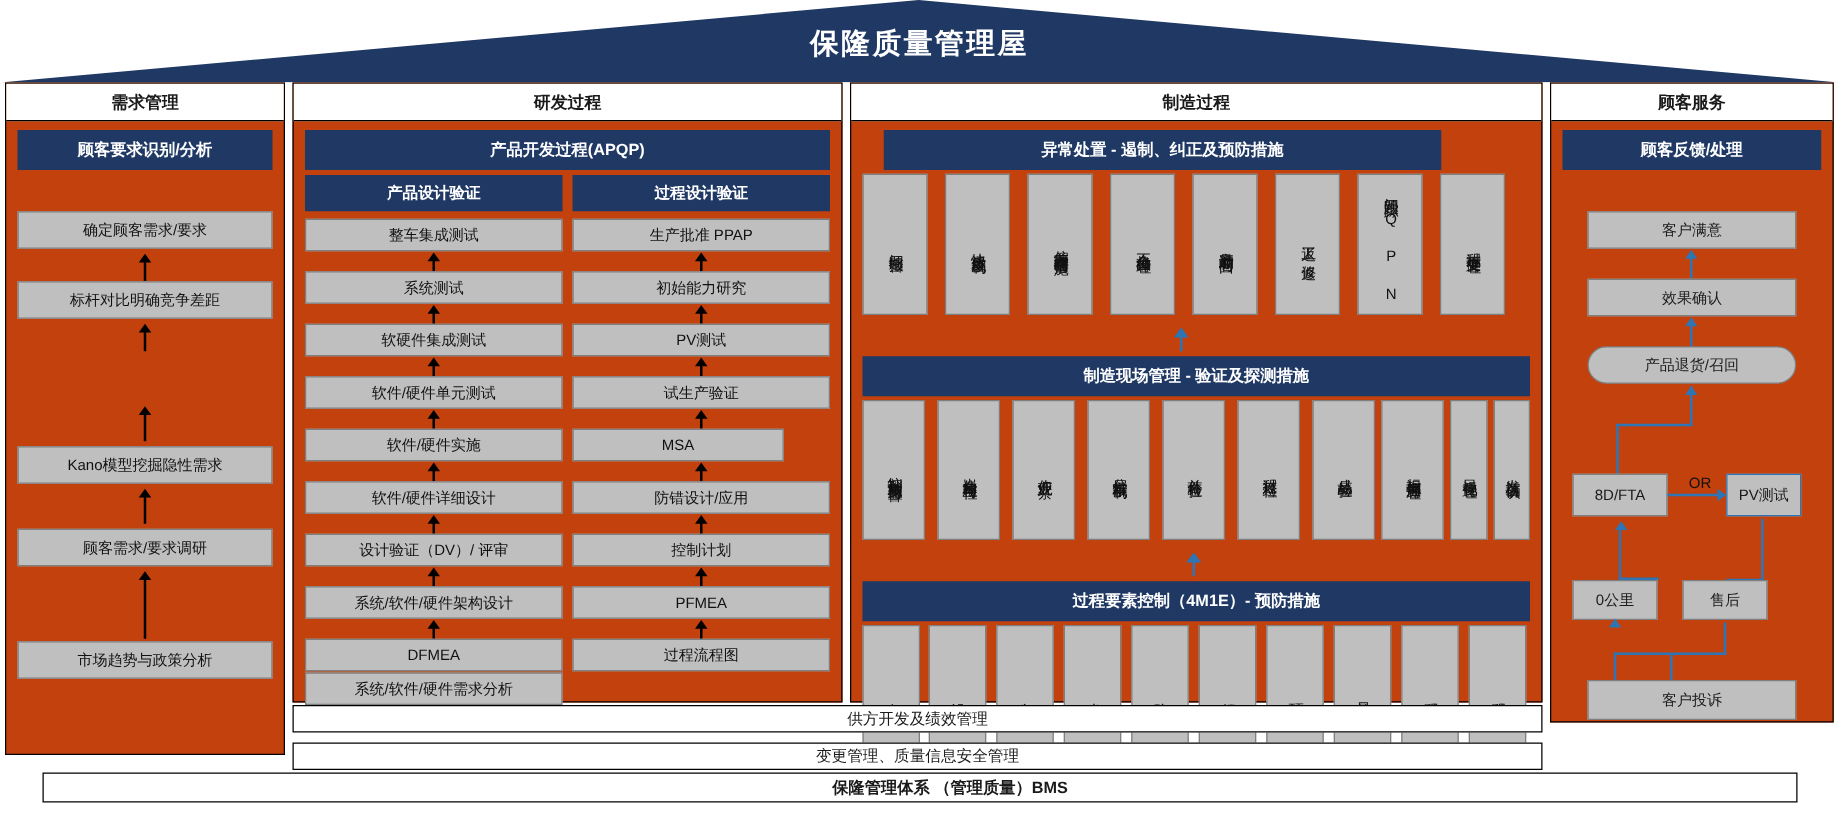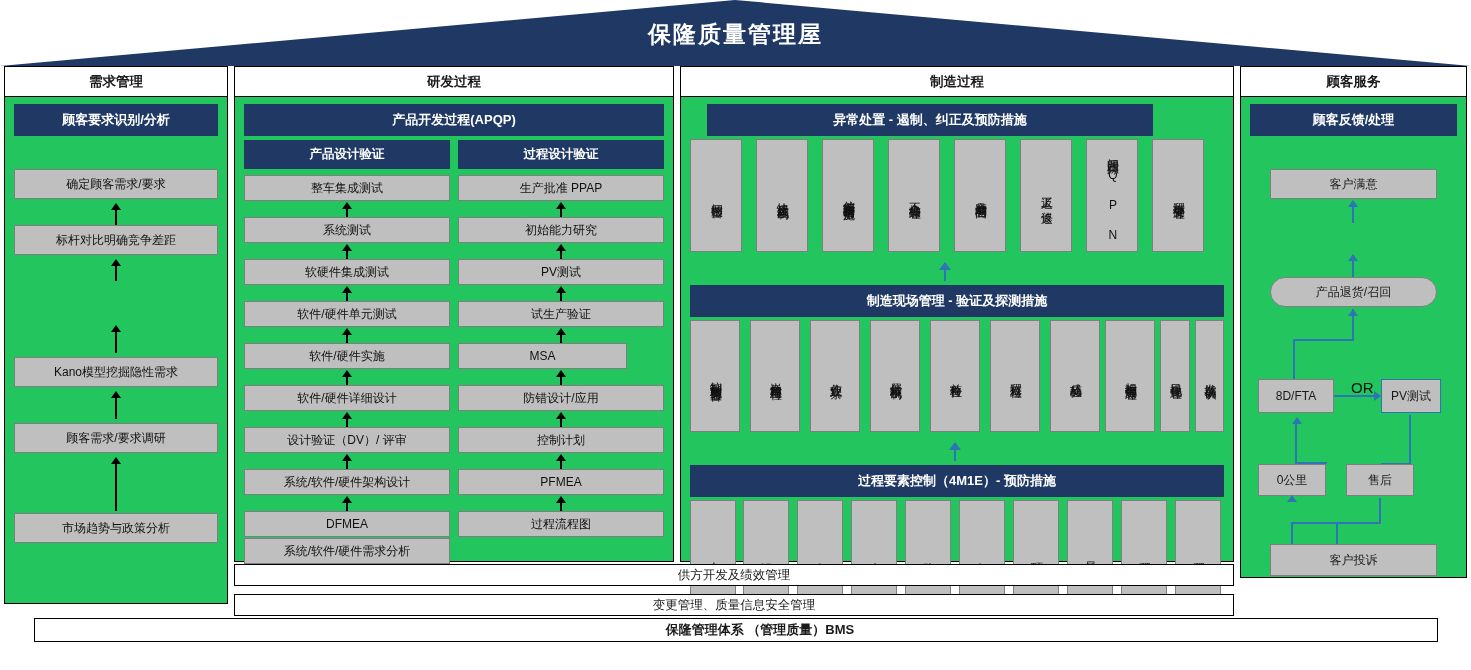--- a/index.html
+++ b/index.html
@@ -18,21 +18,21 @@
     position:absolute;left:0;top:0;width:1471px;height:66px;
     background:#1f3864;
     clip-path:polygon(0 66px, 735px 0, 1471px 66px, 1471px 66px, 0 66px);
   }
   .roof .title{
     position:absolute;left:0;top:19px;width:1471px;text-align:center;
     color:#fff;font-size:23px;font-weight:bold;letter-spacing:2px;
   }
 
   
-  .col{position:absolute;border:1px solid #000;background:#22c55e;box-sizing:border-box;}
+  .col{position:absolute;border:1px solid #000;background:#c2410c;box-sizing:border-box;}
   .colhead{
     text-align:center;font-size:13.5px;font-weight:bold;padding:6px 0 5px;
     border-bottom:1px solid #000;background:#fff;
   }
 
   .bluebar{
     background:#1f3864;color:#fff;font-size:13px;font-weight:bold;
     text-align:center;padding:7px 0;box-sizing:border-box;
   }
   .bluebar.sm{font-size:12.5px;padding:6px 0;}
@@ -69,21 +69,21 @@
 
   .cs-box{
     position:absolute;background:#bfbfbf;border:1px solid #7f7f7f;box-sizing:border-box;
     display:flex;align-items:center;justify-content:center;text-align:center;
     font-size:12px;line-height:1.25;
   }
   .cs-line{position:absolute;background:#2e75b6;}
   .cs-head{position:absolute;width:0;height:0;}
   .cs-head.up{border-left:5px solid transparent;border-right:5px solid transparent;border-bottom:7px solid #2e75b6;}
   .cs-head.right{border-top:5px solid transparent;border-bottom:5px solid transparent;border-left:7px solid #2e75b6;}
-  .or-label{position:absolute;font-size:15px;color:#111;}
+  .or-label{position:absolute;font-size:12px;color:#111;}
 </style>
 </head>
 <body>
 
 <div class="page">
 
   <div class="roof">
     <div class="shape"></div>
     <div class="title">保隆质量管理屋</div>
   </div>
@@ -266,20 +266,21 @@
 
   <div class="col" style="left:1240px;top:66px;width:227px;height:512px;">
     <div class="colhead">顾客服务</div>
     <div style="position:relative;height:479px;">
       <div class="bluebar" style="position:absolute;left:9px;top:7px;width:207px;">顾客反馈/处理</div>
 
       <div class="cs-box" style="left:29px;top:72px;width:167px;height:30px;">客户满意</div>
       <div class="cs-line" style="left:111px;top:104px;width:2px;height:22px;"></div>
       <div class="cs-head up" style="left:107px;top:103px;"></div>
 
+      <div class="cs-box" style="left:29px;top:126px;width:167px;height:30px;">效果确认</div>
       <div class="cs-line" style="left:111px;top:158px;width:2px;height:22px;"></div>
       <div class="cs-head up" style="left:107px;top:157px;"></div>
 
       <div class="cs-box" style="left:29px;top:180px;width:167px;height:30px;border-radius:15px;">产品退货/召回</div>
 
       <div class="cs-line" style="left:52px;top:242px;width:2px;height:40px;"></div>
       <div class="cs-line" style="left:52px;top:242px;width:60px;height:2px;"></div>
       <div class="cs-head up" style="left:107px;top:212px;"></div>
       <div class="cs-line" style="left:111px;top:212px;width:2px;height:32px;"></div>
 

